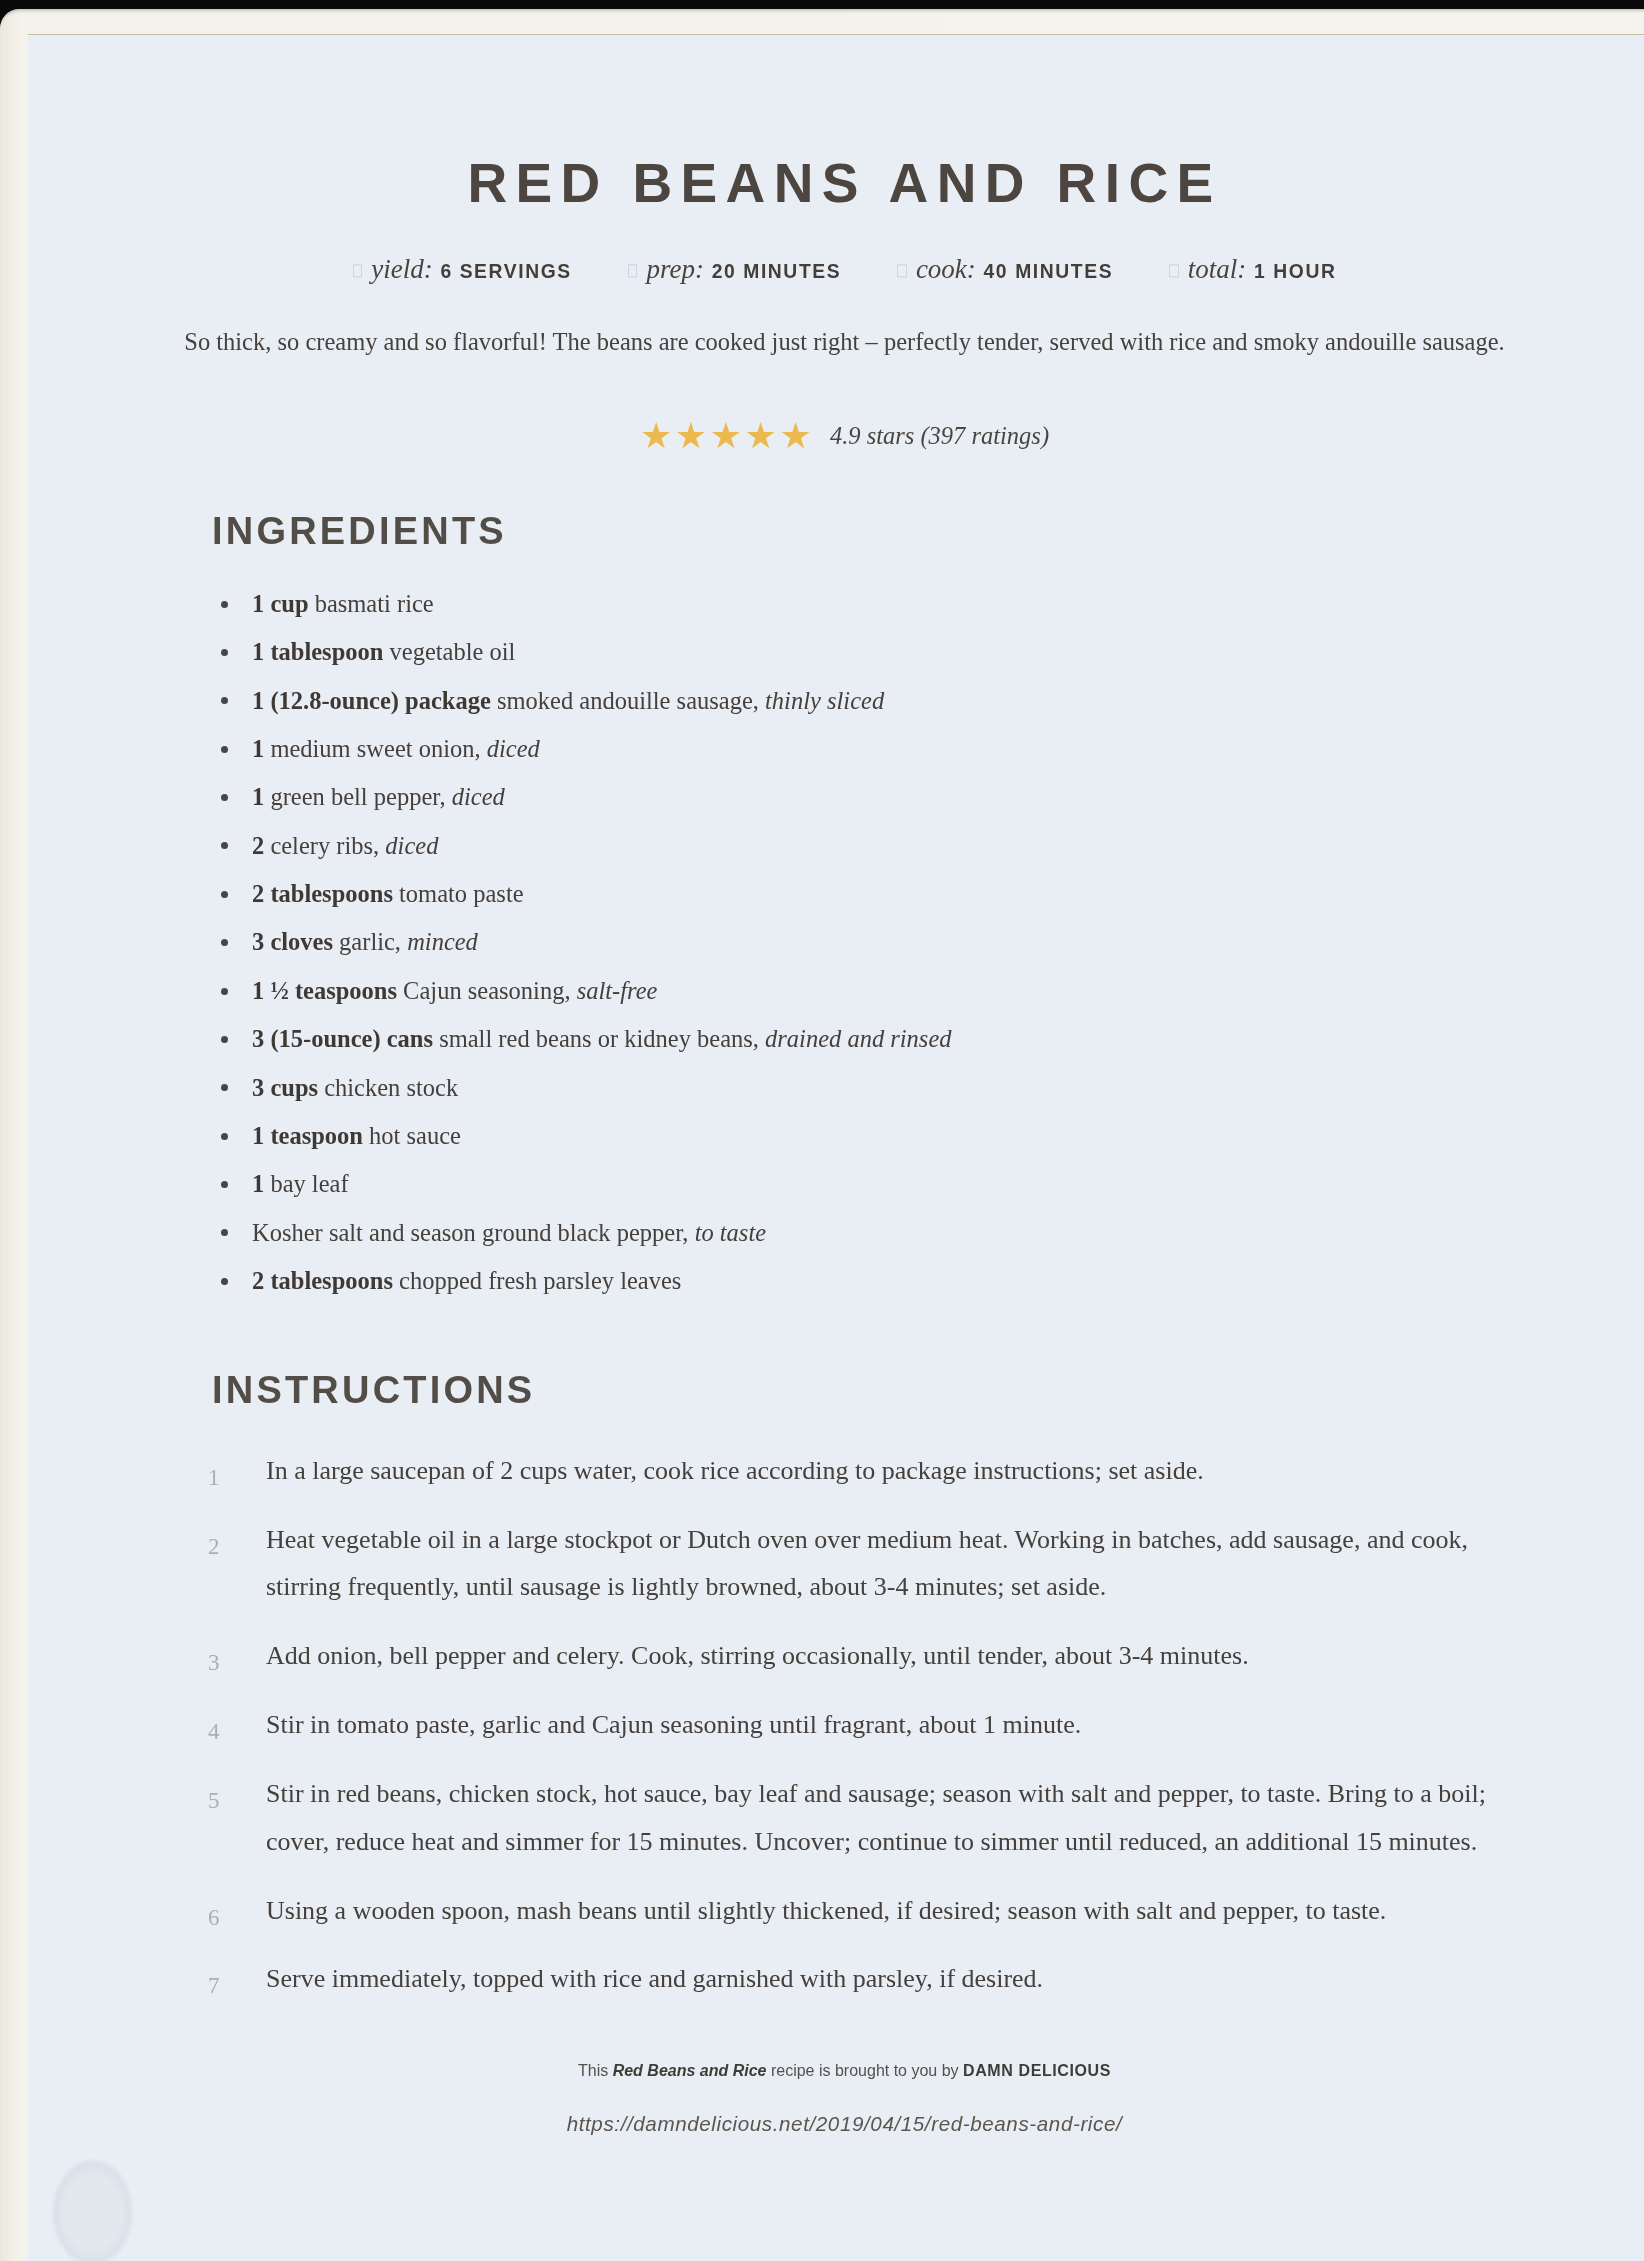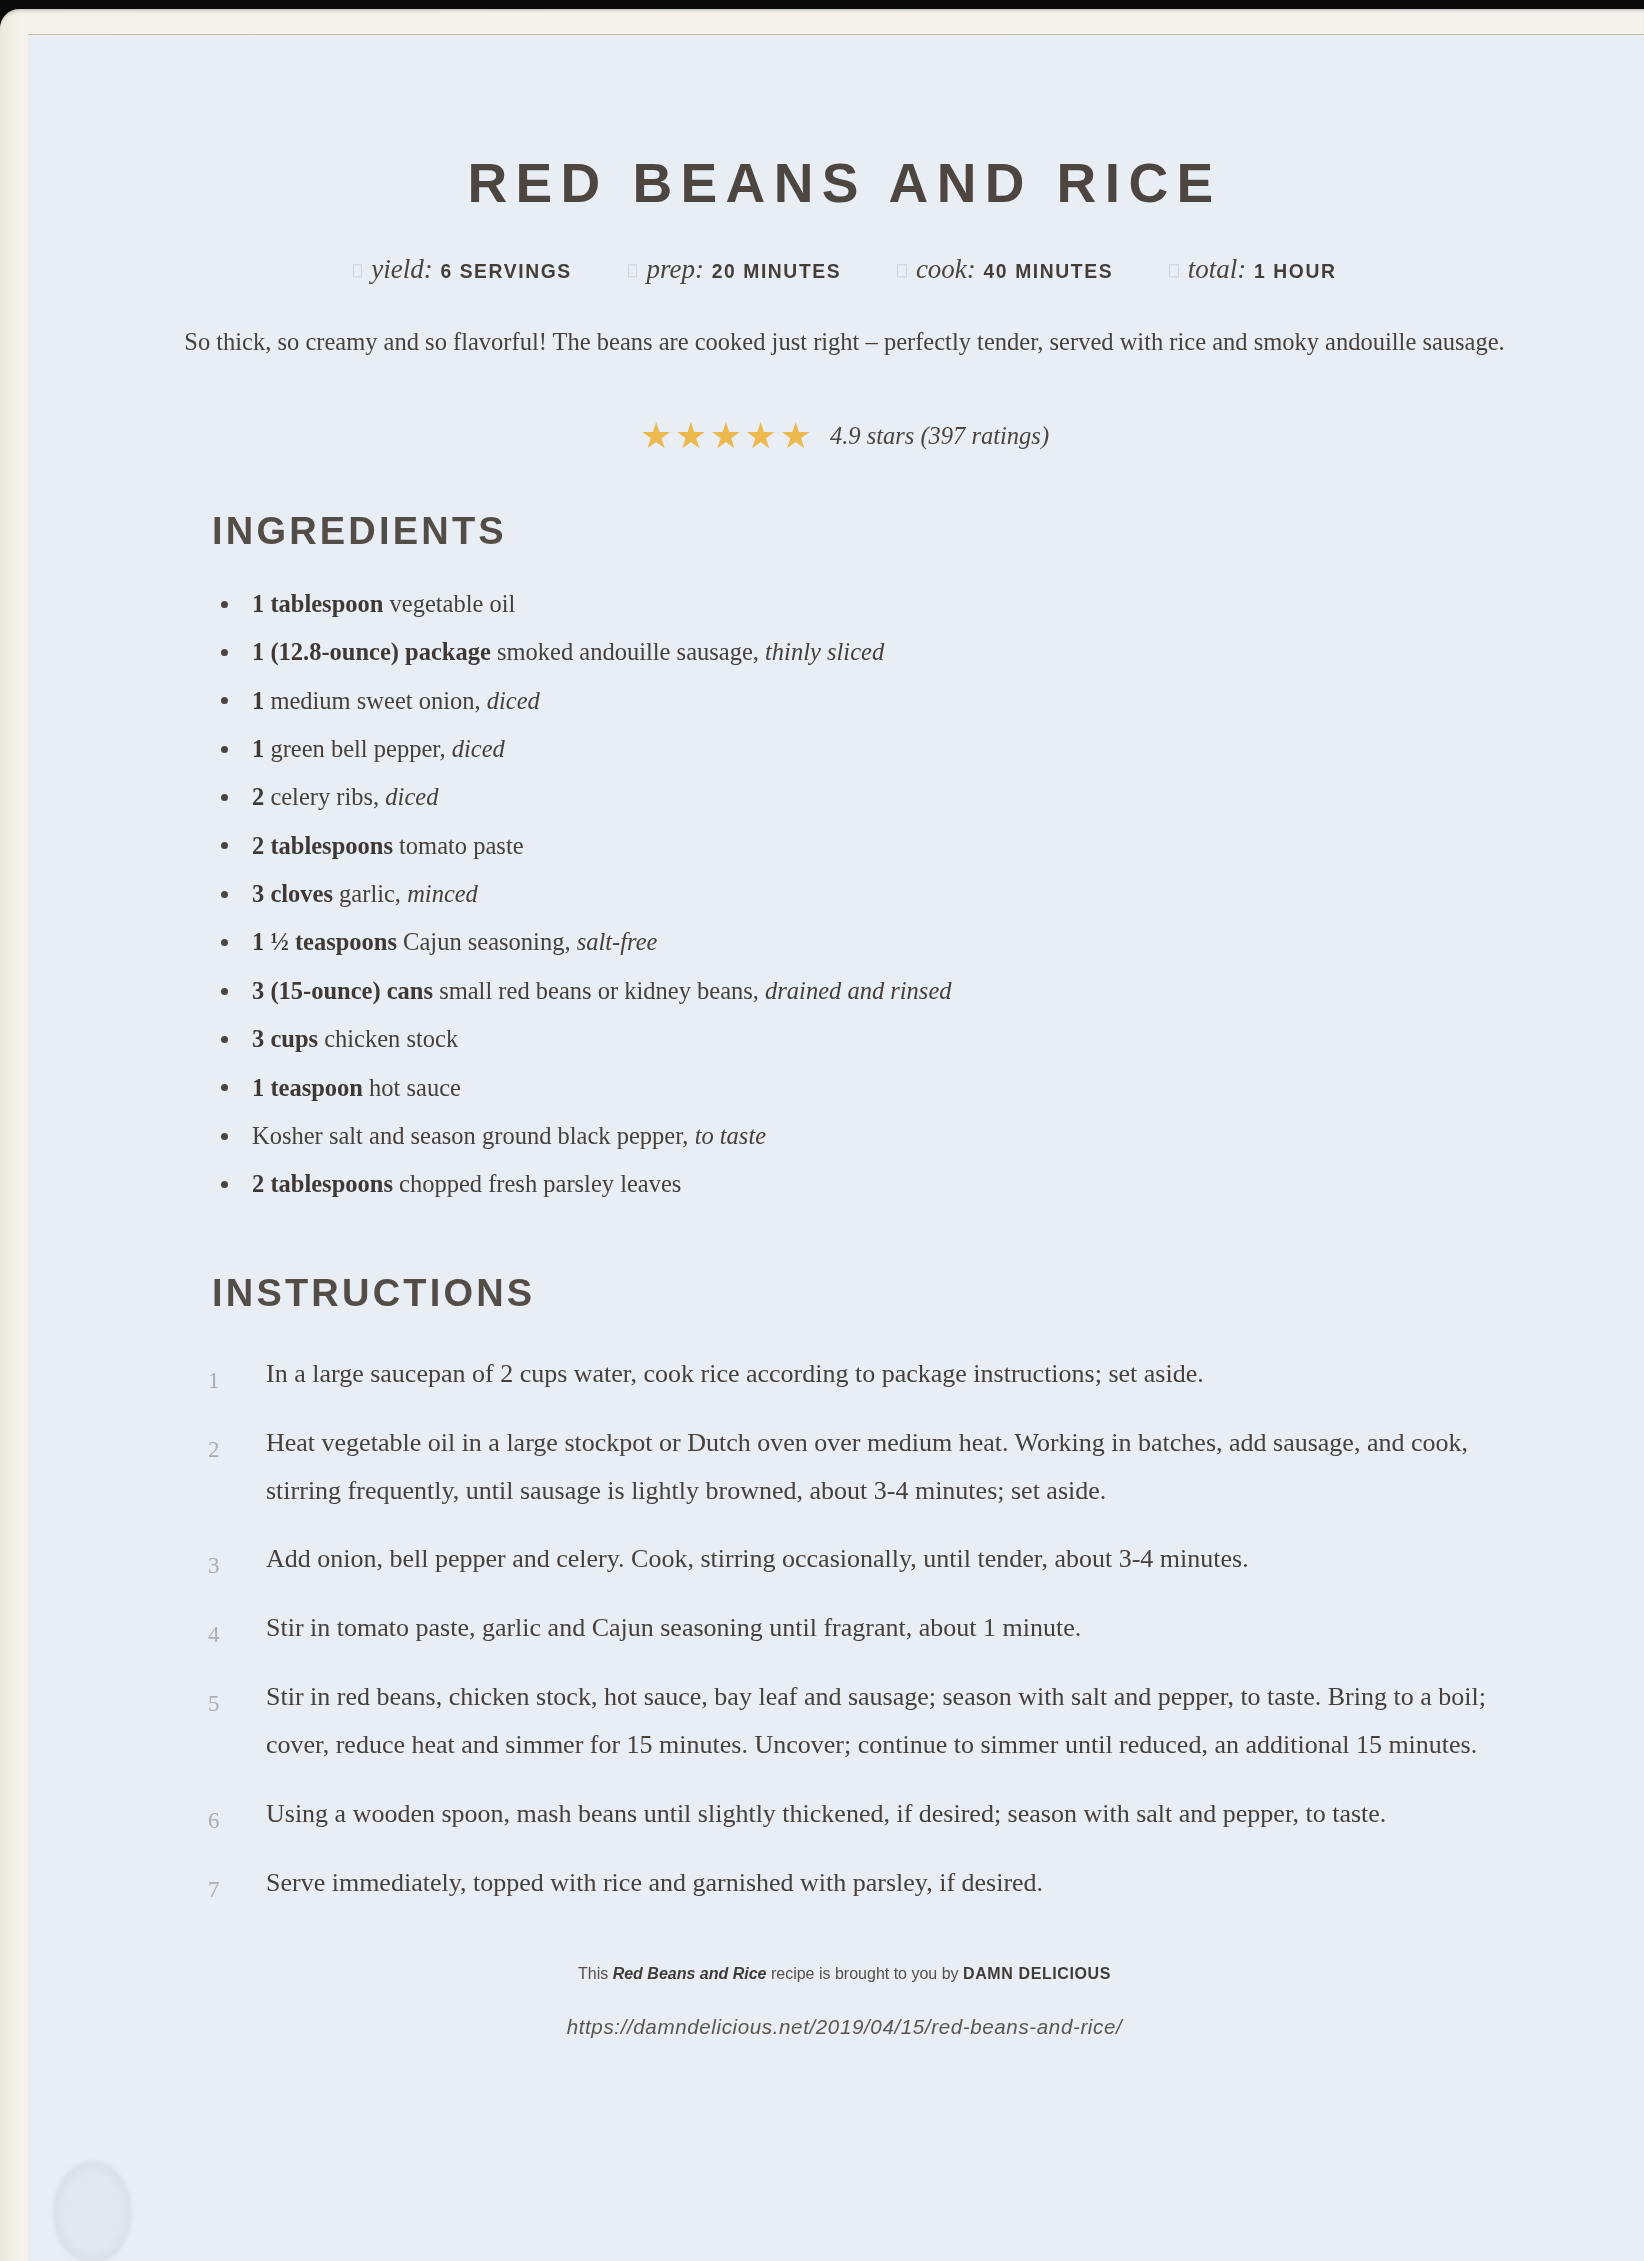--- a/index.html
+++ b/index.html
@@ -129,20 +129,23 @@
   <p class="description">So thick, so creamy and so flavorful! The beans are cooked just right – perfectly tender, served with rice and smoky andouille sausage.</p>
 
   <div class="rating">
     <span class="stars">★★★★★</span>
     <span class="rating-text">4.9 stars (397 ratings)</span>
   </div>
 
   <h2 class="section ingredients-h">INGREDIENTS</h2>
 
   <ul class="ingredients" id="ingredients-list">
+  <li>
+    <span class="amt">1 cup</span><span> basmati rice</span><span class="note"></span>
+  </li>
 
   <li>
     <span class="amt">1 tablespoon</span><span> vegetable oil</span><span class="note"></span>
   </li>
 
   <li>
     <span class="amt">1 (12.8-ounce) package</span><span> smoked andouille sausage, </span><span class="note">thinly sliced</span>
   </li>
 
   <li>
@@ -174,20 +177,23 @@
   </li>
 
   <li>
     <span class="amt">3 cups</span><span> chicken stock</span><span class="note"></span>
   </li>
 
   <li>
     <span class="amt">1 teaspoon</span><span> hot sauce</span><span class="note"></span>
   </li>
 
+  <li>
+    <span class="amt">1</span><span> bay leaf</span><span class="note"></span>
+  </li>
 
   <li>
     <span class="amt"></span><span>Kosher salt and season ground black pepper, </span><span class="note">to taste</span>
   </li>
 
   <li>
     <span class="amt">2 tablespoons</span><span> chopped fresh parsley leaves</span><span class="note"></span>
   </li>
 </ul>
 

